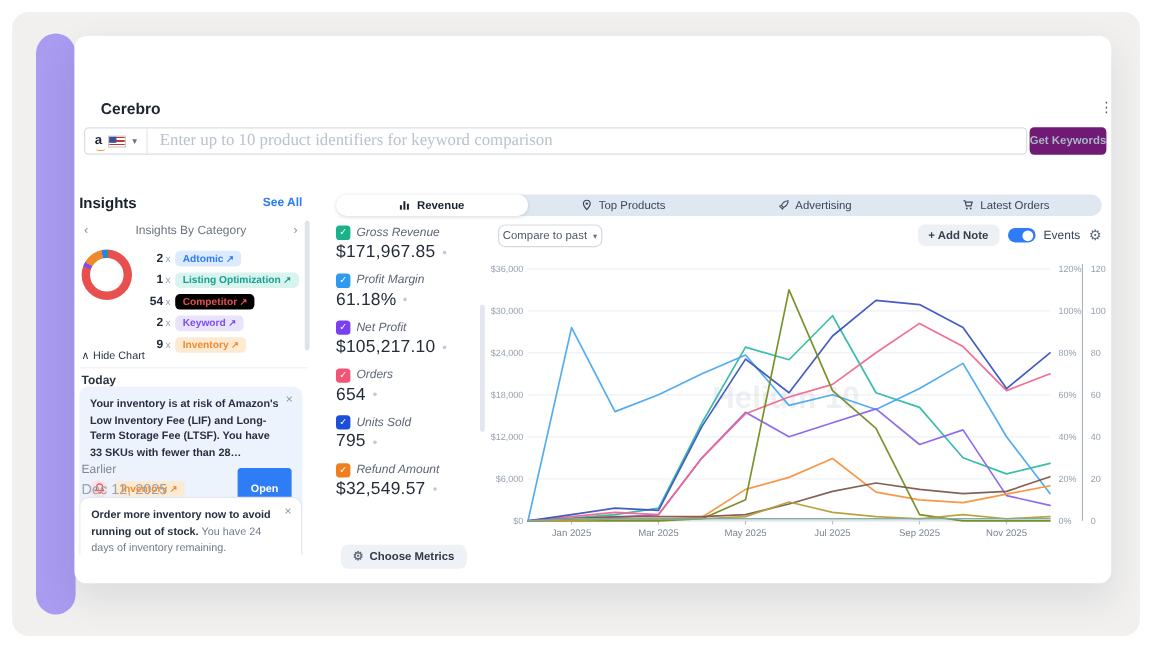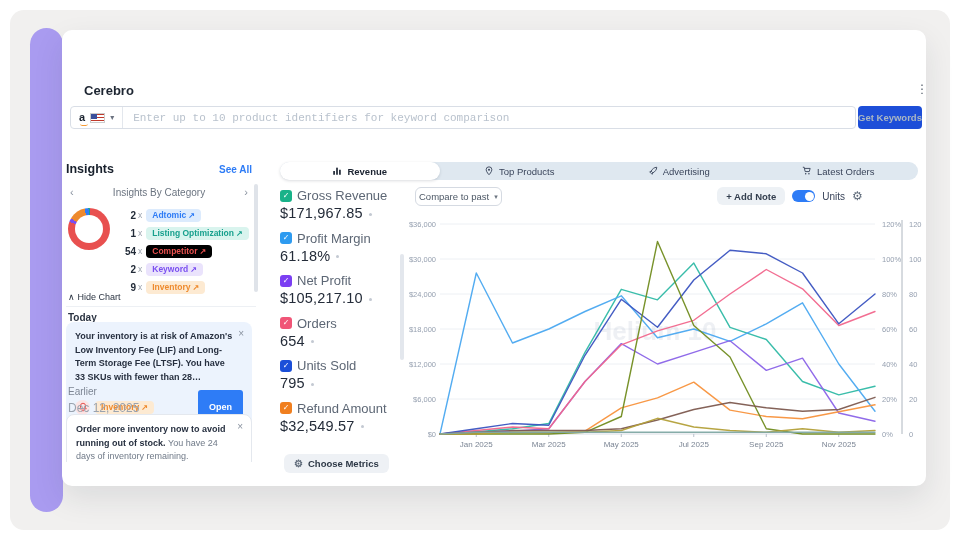--- a/index.html
+++ b/index.html
@@ -15,24 +15,24 @@
   .kebab { position:absolute; left:854px; top:52px; font-size:12px; color:#555e6b; cursor:pointer; }
   .search-box { position:absolute; left:8px; top:76px; width:786px; height:23px; border:1px solid #d9dee6; border-radius:4px;
                 background:#fff; display:flex; align-items:center; }
   .mkt { display:flex; align-items:center; gap:5px; padding:0 8px; height:100%; border-right:1px solid #e3e7ed; cursor:pointer; }
   .alogo { position:relative; font-weight:bold; font-size:11px; color:#1b2430; line-height:1; }
   .smile { position:absolute; left:1px; bottom:-3px; width:8px; height:4px; border-bottom:1.5px solid #f79b34; border-radius:50%; }
   .flag { position:relative; width:15px; height:10px; border:0.5px solid #ccc;
           background:repeating-linear-gradient(180deg,#c0392b 0 1.4px,#fff 1.4px 2.8px); }
   .flag::after { content:""; position:absolute; left:0; top:0; width:6px; height:5px; background:#3a4f9b; }
   .mkt .chev { font-size:8px; color:#6b7280; }
-  .search-input { flex:1; border:none; outline:none; font-size:11px; color:#333; padding:0 10px; background:transparent;
-                  font-family:Liberation Mono, monospace; }
+  .search-input { flex:1; border:none; outline:none; font-size:14px; color:#333; padding:0 10px; background:transparent;
+                  font-family:Liberation Serif, serif; }
   .search-input::placeholder { color:#b9c2cd; }
-  .get-btn { position:absolute; left:796px; top:76px; width:64px; height:23px; background:#1d4ed8; color:#a9b6c3;
+  .get-btn { position:absolute; left:796px; top:76px; width:64px; height:23px; background:#701a75; color:#a9b6c3;
              border:none; border-radius:4px; font-size:9.5px; font-weight:bold; font-family:"Liberation Sans", sans-serif; }
 
   
   .sidebar { position:absolute; left:4px; top:132px; width:196px; height:300px; overflow:hidden; }
   .ins-head { position:absolute; left:0; top:0; width:186px; display:flex; justify-content:space-between; align-items:center; }
   .ins-title { font-size:12.5px; font-weight:bold; color:#18202c; }
   .see-all { font-size:10px; color:#2e7cf6; font-weight:bold; cursor:pointer; text-decoration:none; }
   .carousel { position:absolute; left:0; top:24px; width:186px; display:flex; justify-content:space-between; align-items:center; }
   .car-title { font-size:10px; color:#6b7480; }
   .car-arrow { font-size:11px; color:#8a93a0; cursor:pointer; padding:0 4px; }
@@ -71,33 +71,33 @@
          cursor:pointer; border-radius:10px; }
   .tab.active { background:#fff; font-weight:bold; color:#1a2230; box-shadow:0 1px 3px rgba(20,30,50,.15); }
   .tab svg { display:block; }
 
   
   .metrics { position:absolute; left:218px; top:158px; width:124px; }
   .metric { margin-bottom:9.5px; }
   .m-head { display:flex; align-items:center; gap:5px; }
   .cb { width:12px; height:12px; border-radius:3px; display:flex; align-items:center; justify-content:center; cursor:pointer; }
   .cb .tick { color:#fff; font-size:8px; line-height:1; }
-  .m-label { font-size:13px; color:#5d6troke775; color:#5d6775; }
+  .m-label { font-size:10px; color:#5d6troke775; color:#5d6775;font-style:italic; }
   .m-value { font-size:14.5px; color:#242c39; margin-top:2px; letter-spacing:.2px; }
   .m-value::after { content:""; display:inline-block; width:3px; height:3px; border-radius:50%; background:#c3c9d2; margin-left:6px; vertical-align:middle; }
   .choose-btn { position:absolute; left:2px; top:266px; display:inline-flex; align-items:center; gap:5px; background:#eef1f5;
                 border:none; border-radius:6px; padding:4px 10px; font-size:9.5px; font-weight:bold; color:#2e3razor947; color:#2e3947;
                 font-family:"Liberation Sans", sans-serif; cursor:pointer; }
   .m-scroll { position:absolute; left:120px; top:66px; width:4px; height:106px; background:#e3e7ed; border-radius:2px; }
 
   
   .compare { position:absolute; left:353px; top:157px; display:inline-flex; align-items:center; gap:5px; border:1px solid #d5dae2;
              border-radius:6px; padding:3px 3px; font-size:9.5px; color:#4d5866; background:#fff; cursor:pointer; }
   .compare .chev { font-size:7px; color:#6b7480; }
-  .right-controls { position:absolute; left:600px; top:157px; width:256px; display:flex; align-items:center; justify-content:center; gap:7px; }
+  .right-controls { position:absolute; left:600px; top:157px; width:256px; display:flex; align-items:center; justify-content:flex-end; gap:7px; }
   .add-note { background:#edf1f5; border:none; border-radius:6px; padding:3.5px 9px; font-size:9.5px; color:#333e4e;
               font-weight:bold; font-family:"Liberation Sans", sans-serif; cursor:pointer; }
   .toggle { width:23px; height:12px; background:#2e7cf6; border-radius:7px; position:relative; cursor:pointer; }
   .toggle::after { content:""; position:absolute; right:1.5px; top:1.5px; width:9px; height:9px; background:#fff; border-radius:50%; }
   .events-label { font-size:10px; color:#39445a; }
   .gear { font-size:12px; color:#5f6b7a; cursor:pointer; }
 
   .chart-wrap { position:absolute; left:343px; top:178px; width:520px; height:258px; }
 </style>
 </head>
@@ -311,21 +311,21 @@
       <span>Choose Metrics</span>
     </button>
 
     <div class="compare">
       <span>Compare to past</span>
       <span class="chev">▾</span>
     </div>
     <div class="right-controls">
       <button class="add-note">+ Add Note</button>
       <span class="toggle"></span>
-      <span class="events-label">Units</span>
+      <span class="events-label">Events</span>
       <span class="gear">⚙</span>
     </div>
 
     <div class="chart-wrap">
       <svg id="chart-svg" width="520" height="258" viewBox="0 0 520 258">
           <line x1="35" y1="226" x2="470" y2="226" stroke="#d8dde4" stroke-width="1"></line>
           <text x="31" y="228.5" text-anchor="end" font-size="7.5" fill="#96a0b0" font-family="Liberation Sans, sans-serif">$0</text>
           <text x="477" y="228.5" font-size="7.5" fill="#96a0b0" font-family="Liberation Sans, sans-serif">0%</text>
           <text x="504" y="228.5" font-size="7.5" fill="#96a0b0" font-family="Liberation Sans, sans-serif">0</text>
           <line x1="35" y1="191" x2="470" y2="191" stroke="#edf0f4" stroke-width="1"></line>

